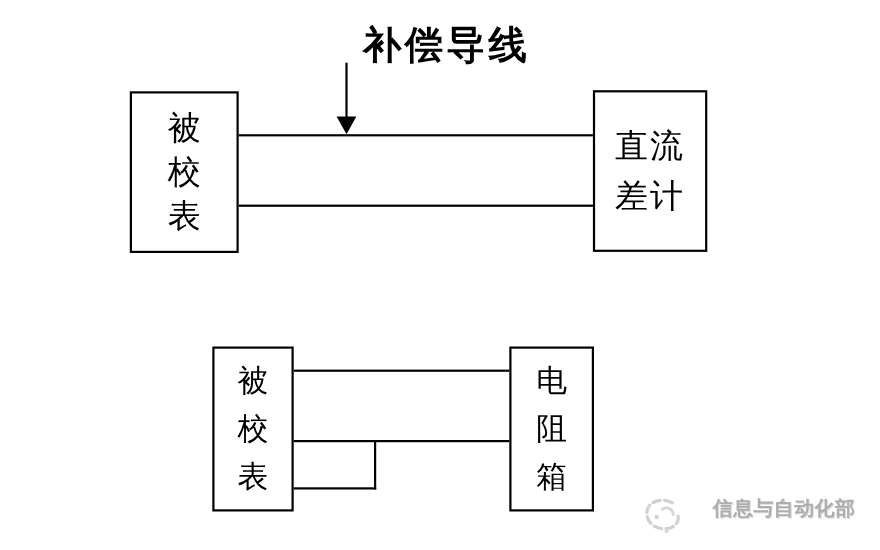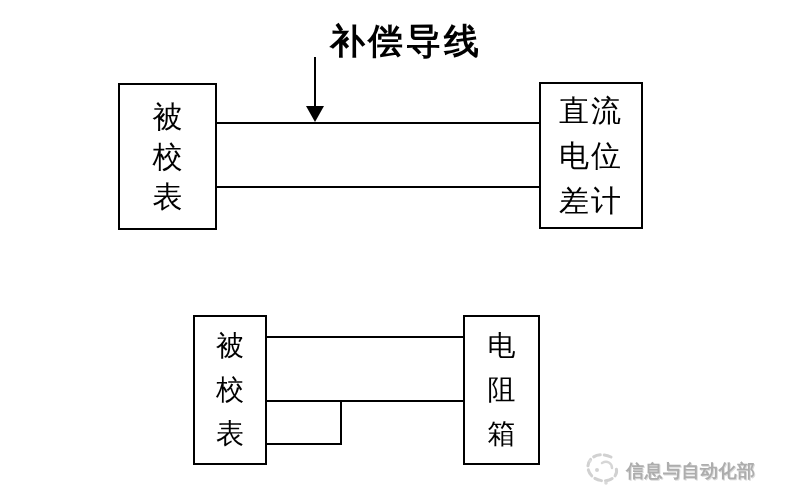--- a/index.html
+++ b/index.html
@@ -58,21 +58,21 @@
   
   #caption {
     position: absolute; left: 330px; top: 18px;
     font-size: 35px; font-weight: bold; color: #000;
     letter-spacing: 3px; white-space: nowrap;
   }
 
   
   #watermark {
     position: absolute; left: 582px; top: 450px;
-    display: flex; align-items: center; gap: 0;
+    display: flex; gap: 22px;
   }
   #watermark-text {
     font-size: 18px; font-weight: bold;
     color: #adadad;
     text-shadow: 1px 1px 0 #dcdcdc;
     letter-spacing: 0.5px;
     white-space: nowrap;
   }
   #watermark-logo { width: 44px; height: 42px; opacity: 0.85; }
 </style>
@@ -87,21 +87,20 @@
   <div id="arrow-head"></div>
 
   <div class="box" id="top-left-box">
     <span class="ln">被</span>
     <span class="ln">校</span>
     <span class="ln">表</span>
   </div>
 
   <div class="box" id="top-right-box">
     <span class="ln">直流</span>
-    <span class="ln">电位</span>
     <span class="ln">差计</span>
   </div>
 
   <div class="wire" id="top-wire-1"></div>
   <div class="wire" id="top-wire-2"></div>
 
   <div class="box" id="bottom-left-box">
     <span class="ln">被</span>
     <span class="ln">校</span>
     <span class="ln">表</span>

